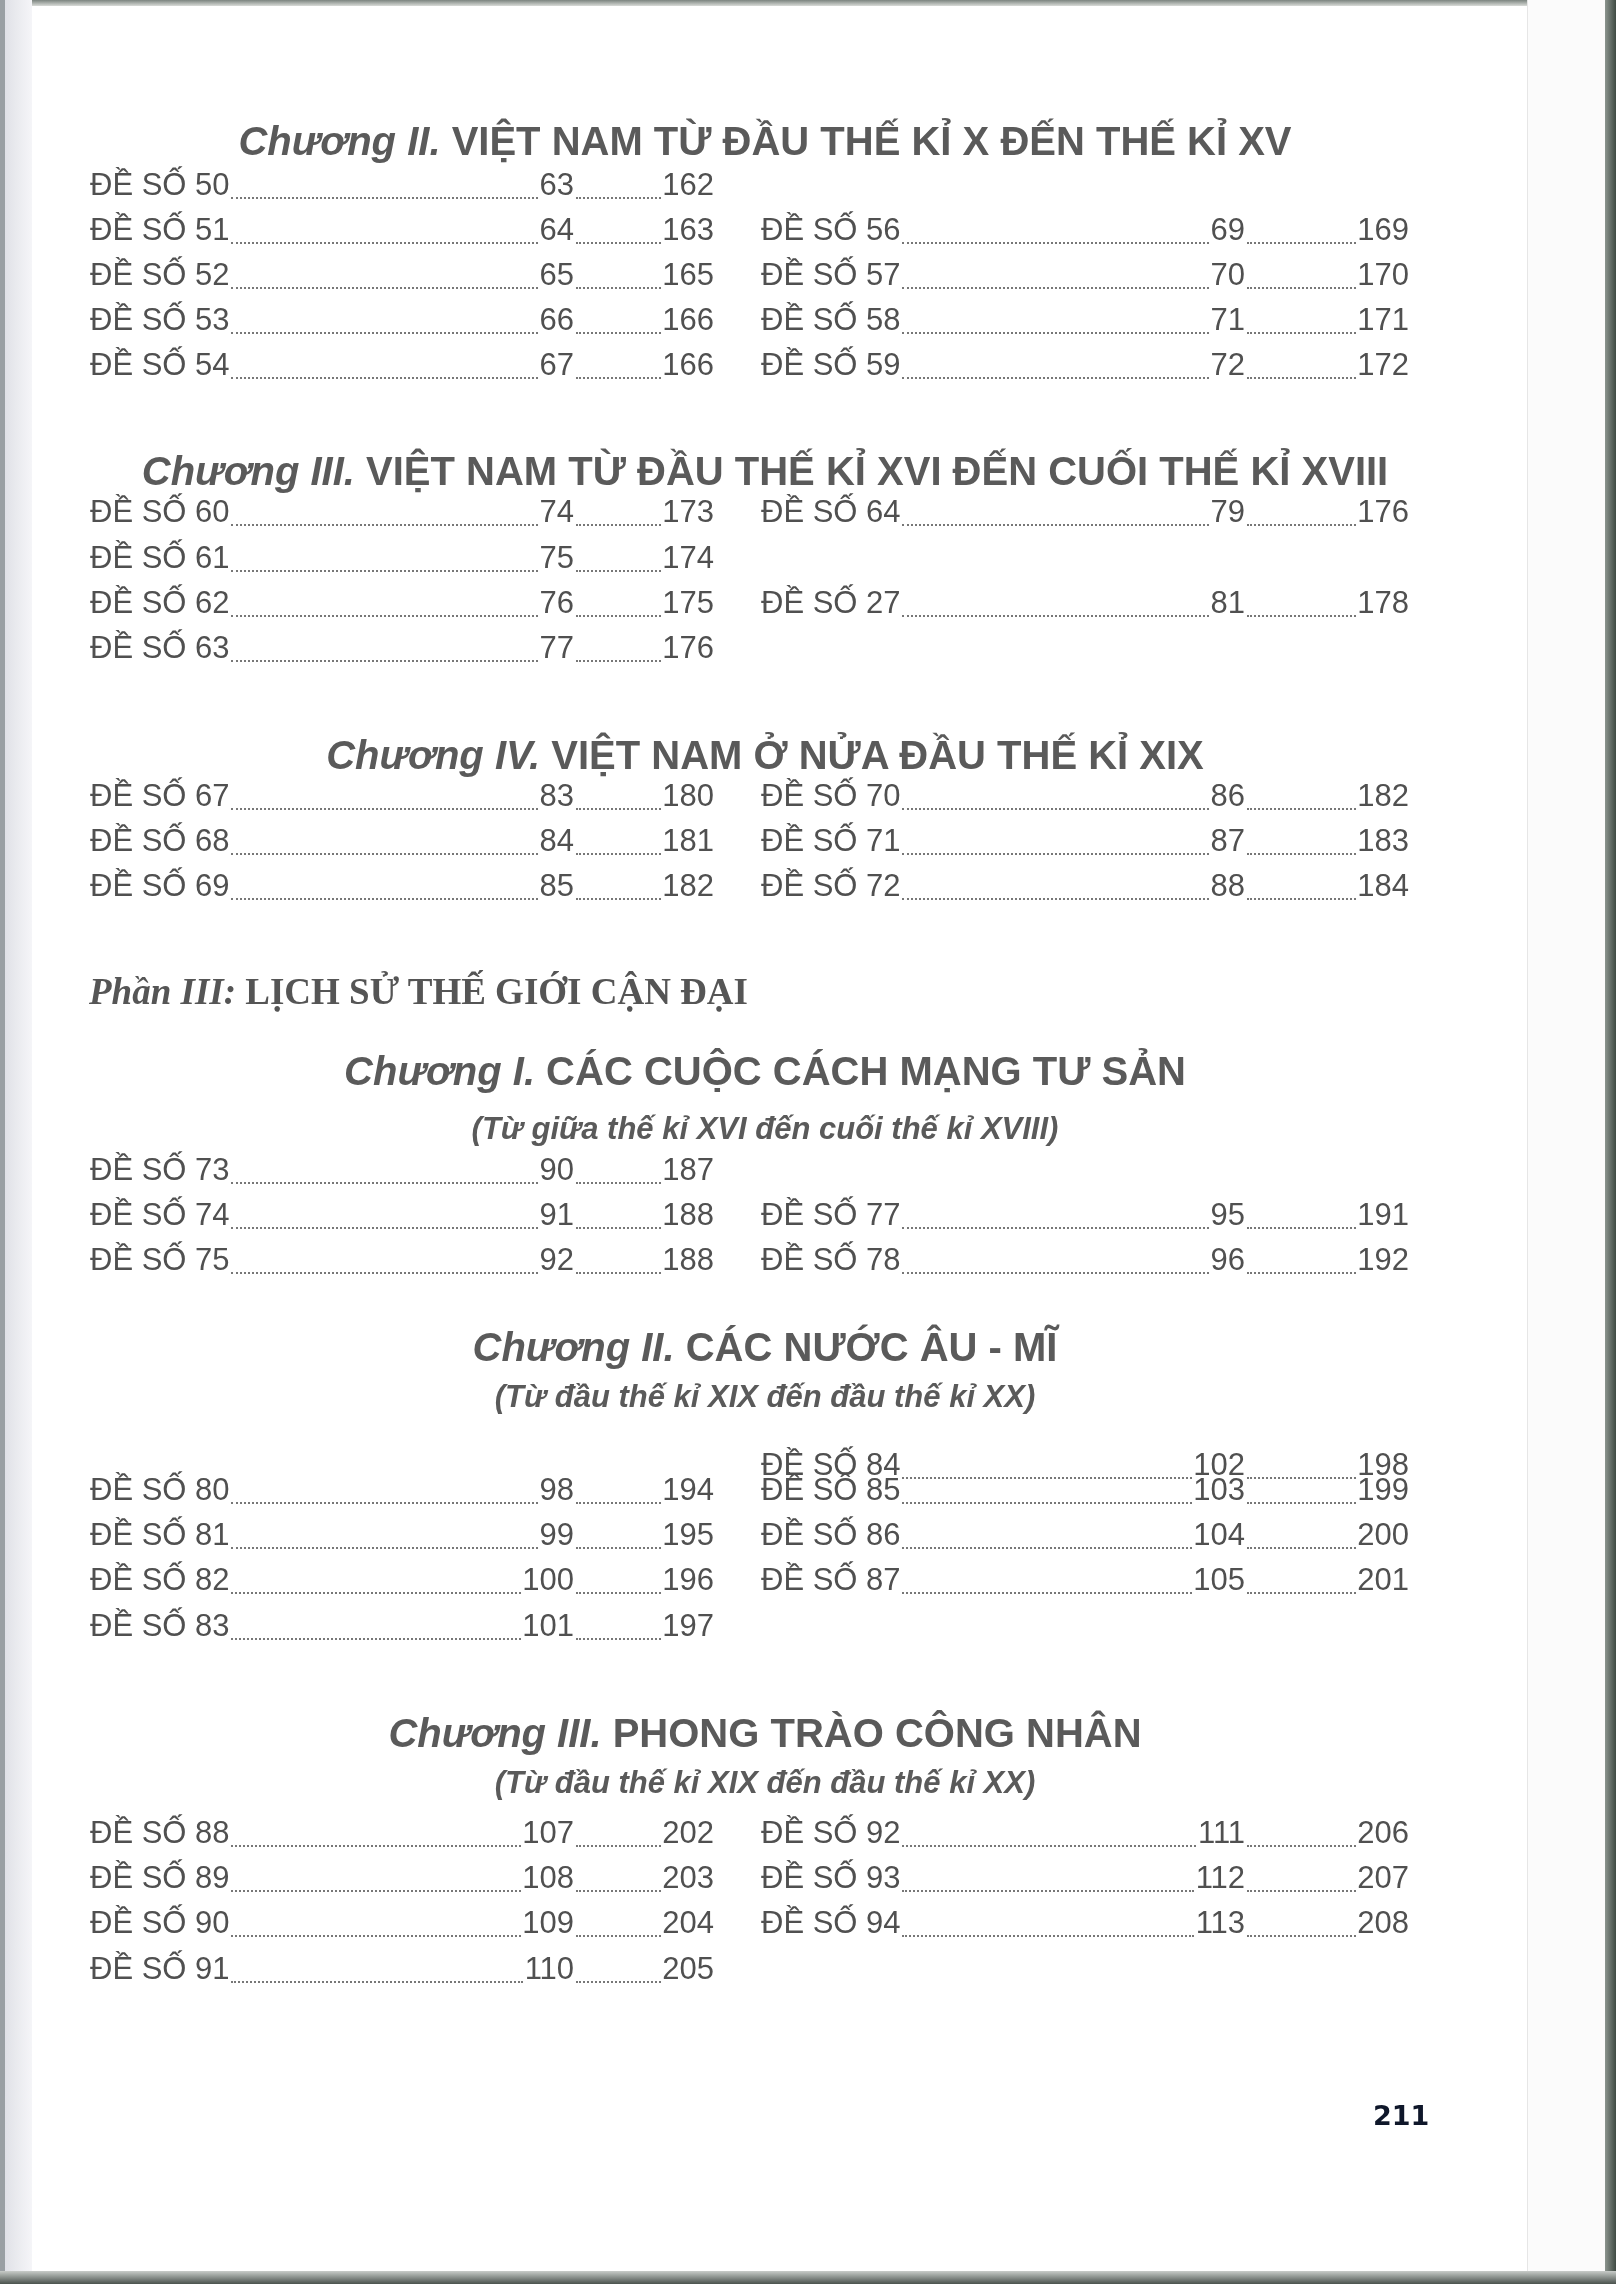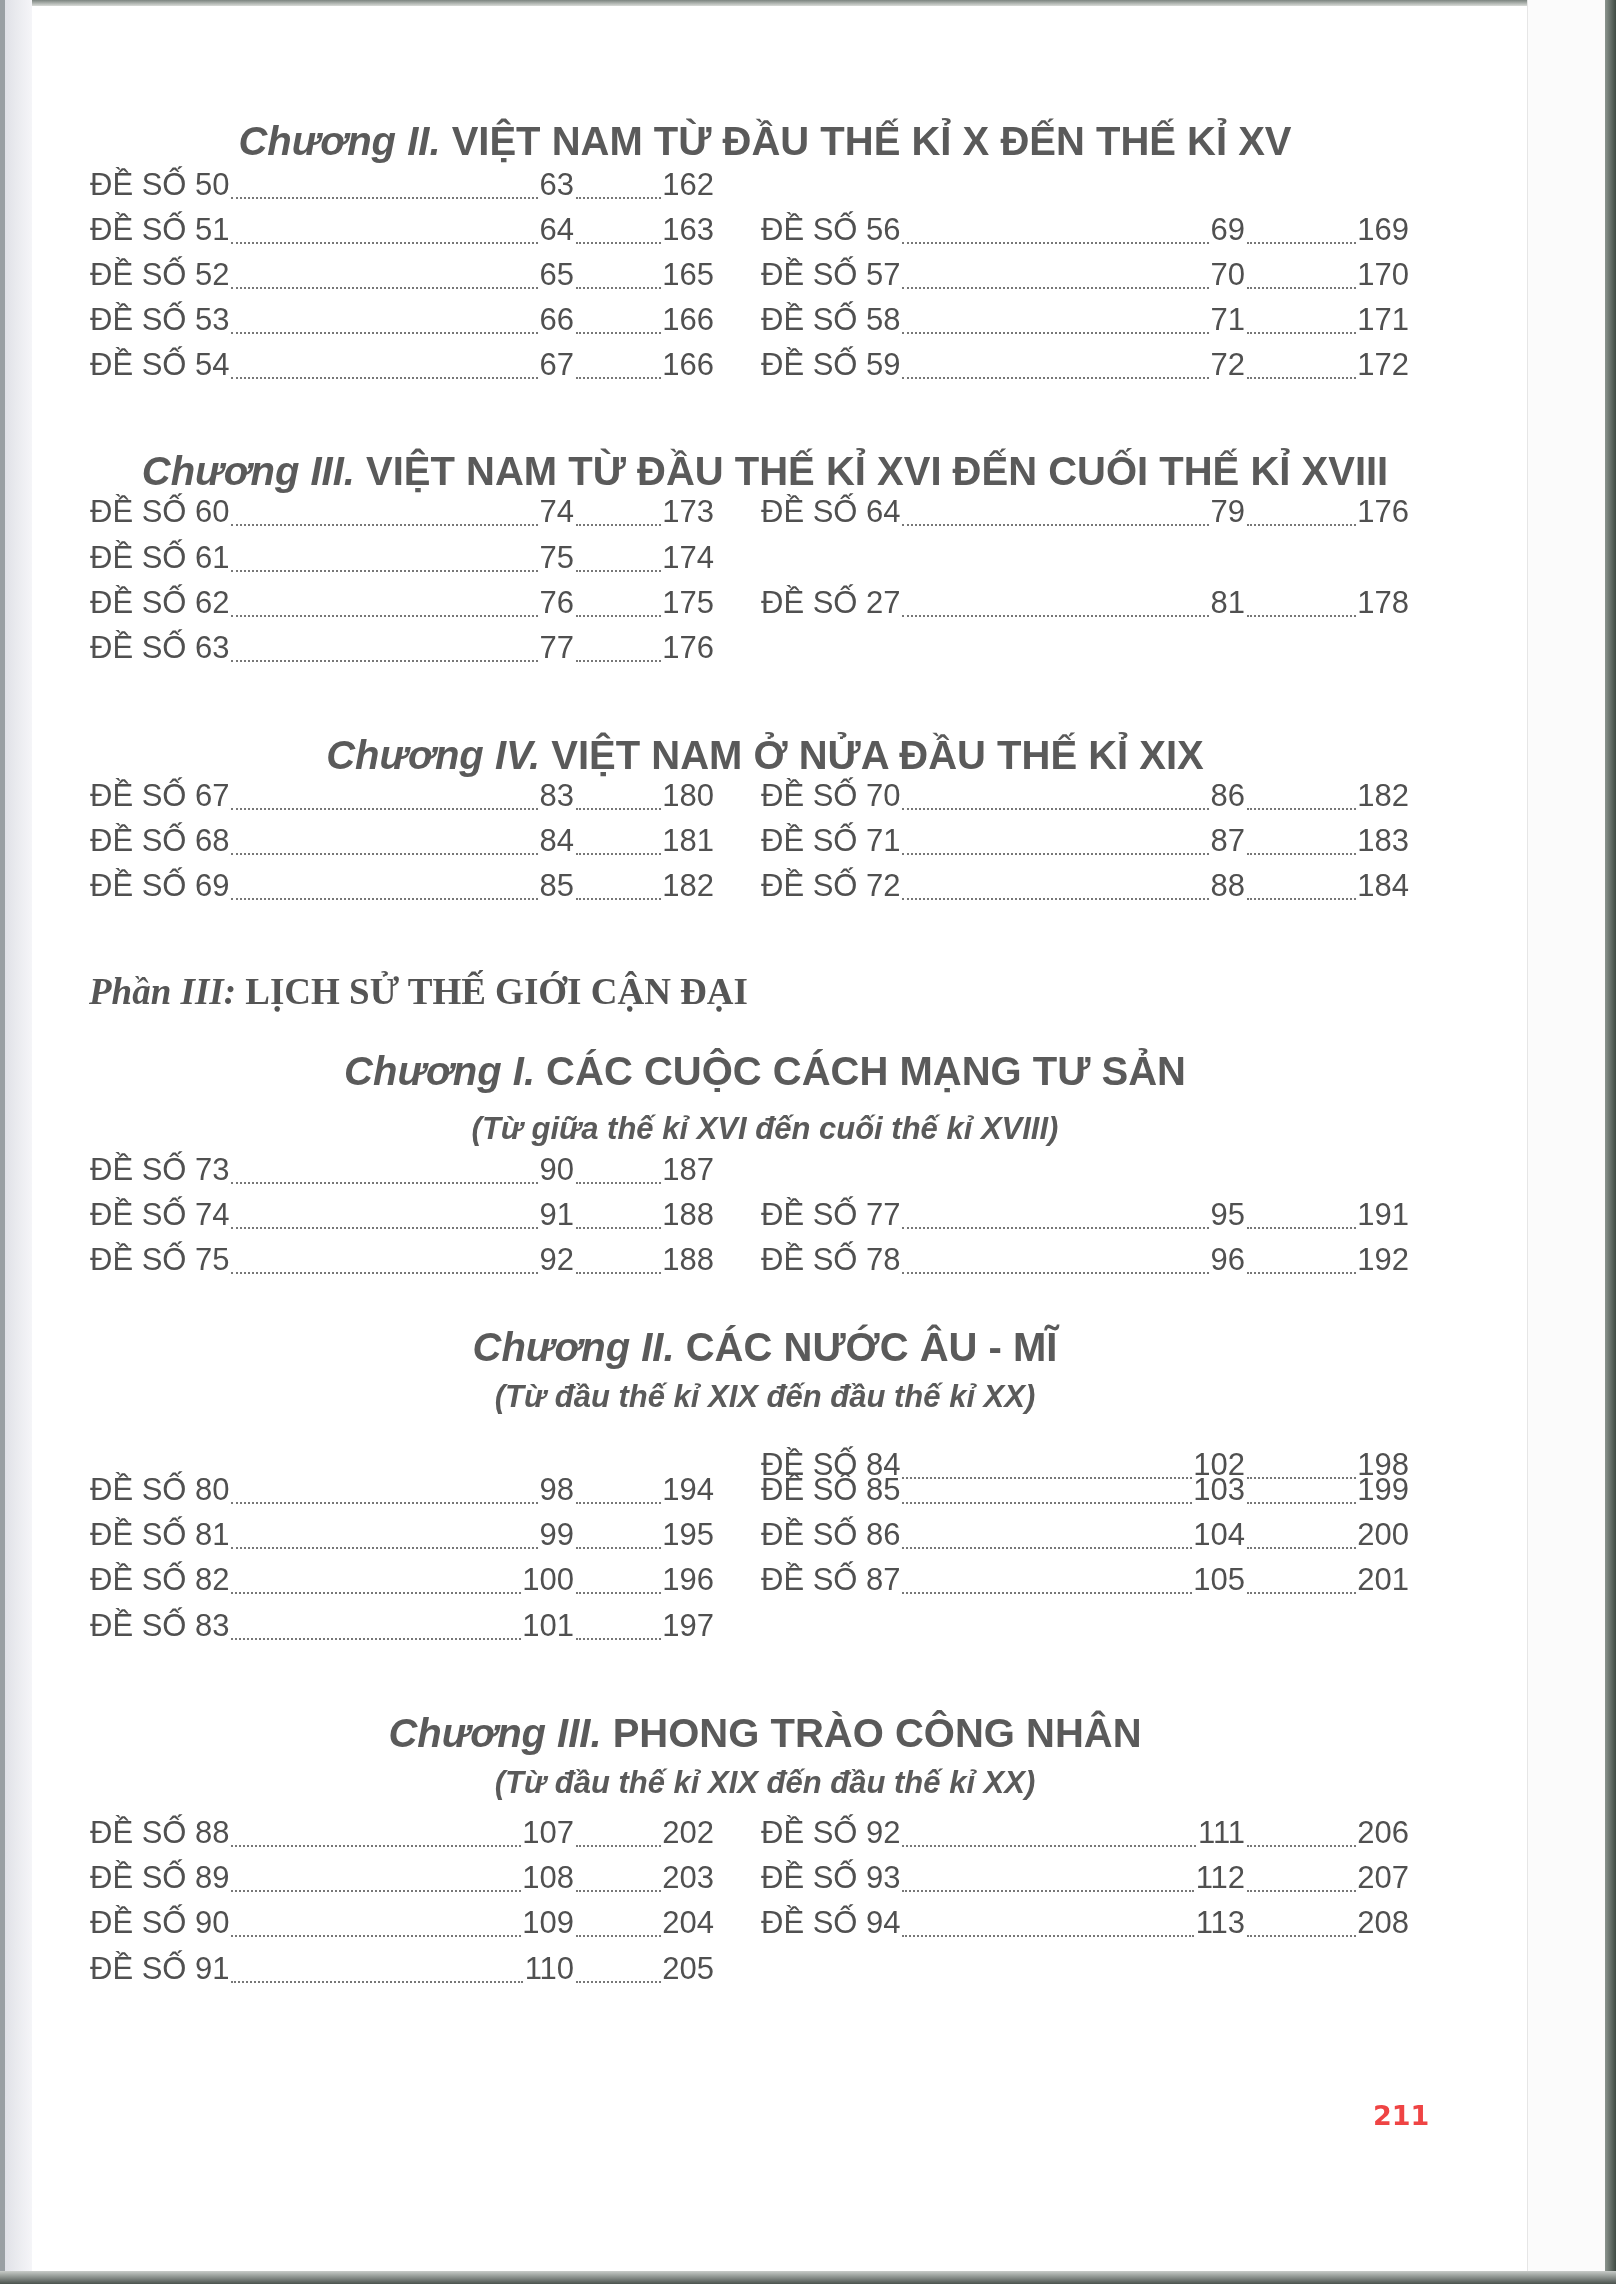--- a/index.html
+++ b/index.html
@@ -67,21 +67,21 @@
   }
   .toc-row .p2 { flex: 0 0 auto; }
 
   .col-left { left: 90px; width: 624px; }
   .col-left .dots2 { width: 85px; }
   .col-right { left: 761px; width: 648px; }
   .col-right .dots2 { width: 109px; }
 
   .page-number {
     position: absolute; left: 1373px; top: 2100px;
-    font-family: "DejaVu Sans", sans-serif; font-size: 27px; font-weight: bold; color: #ef4444;
+    font-family: "DejaVu Sans", sans-serif; font-size: 27px; font-weight: bold; color: #0f172a;
   }
 </style>
 </head>
 <body>
 
 <div class="edge-left"></div>
 <div class="edge-left-strip"></div>
 <div class="edge-top"></div>
 <div class="edge-right-page"></div>
 <div class="edge-right"></div>

